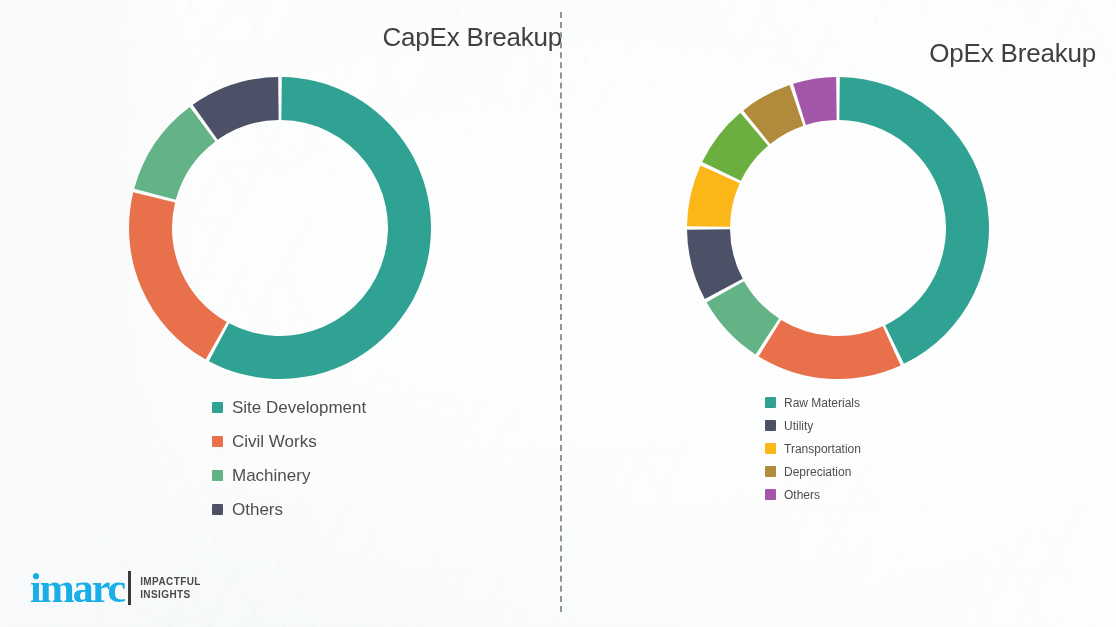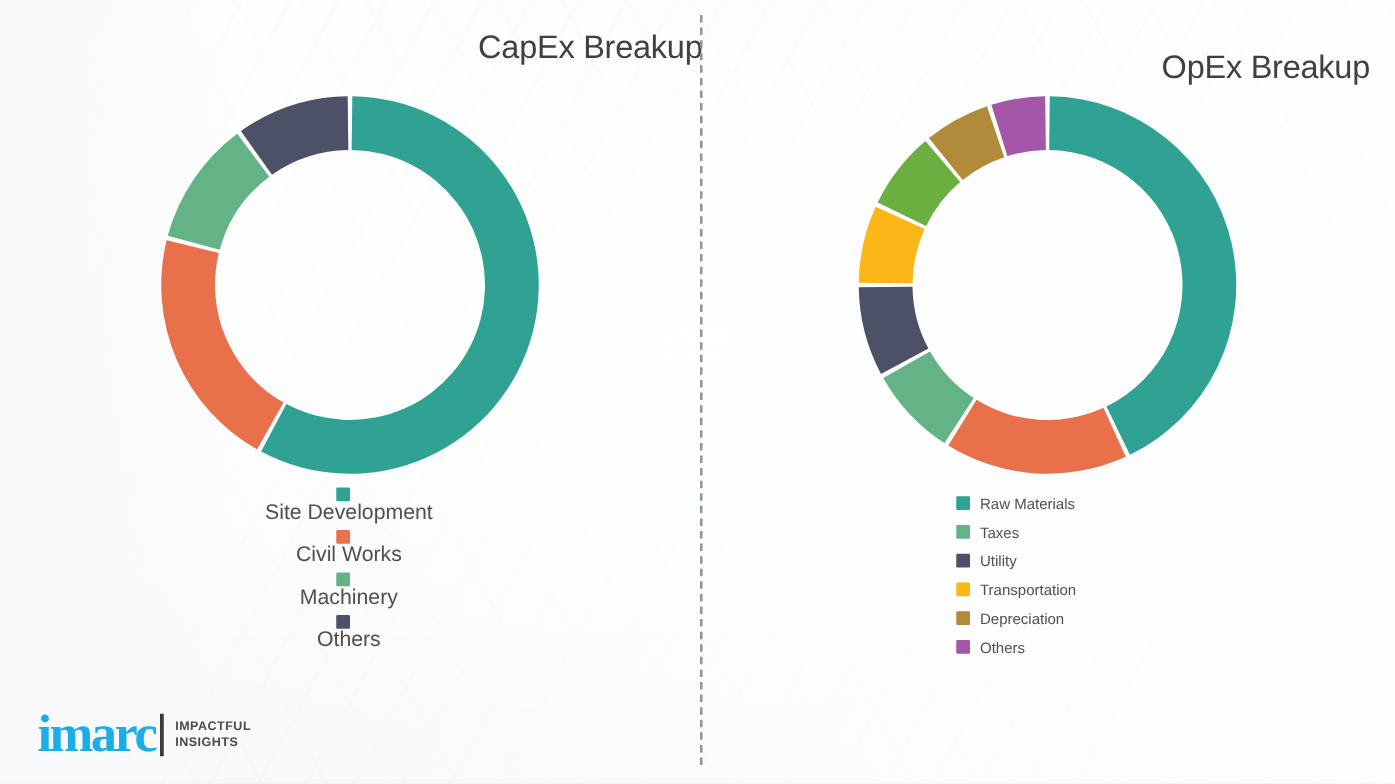--- a/index.html
+++ b/index.html
@@ -79,21 +79,21 @@
     font-size: 0;
   }
   .legend-left  { left: 212px; top: 390px; }
   .legend-right { left: 765px; top: 391px; }
 
   .legend-item {
     display: flex;
     align-items: center;
     white-space: nowrap;
   }
-  .legend-left  .legend-item { height: 34px; flex-direction: column; }
+  .legend-left  .legend-item { height: 34px; }
   .legend-right .legend-item { height: 23px; }
 
   .swatch {
     width: 11px;
     height: 11px;
     flex: 0 0 11px;
     margin-right: 9px;
     border-radius: 1px;
   }
   .legend-right .swatch { margin-right: 8px; }
@@ -205,24 +205,20 @@
       </svg>
     </div>
   </div>
 
   <div class="legend legend-right">
     <div class="legend-item">
       <span class="swatch" style="background:#2fa294"></span>
       <span class="legend-label">Raw Materials</span>
     </div>
     <div class="legend-item">
-      <span class="swatch" style="background:#64b387"></span>
-      <span class="legend-label">Taxes</span>
-    </div>
-    <div class="legend-item">
       <span class="swatch" style="background:#4d5168"></span>
       <span class="legend-label">Utility</span>
     </div>
     <div class="legend-item">
       <span class="swatch" style="background:#fbb617"></span>
       <span class="legend-label">Transportation</span>
     </div>
     <div class="legend-item">
       <span class="swatch" style="background:#b18a3c"></span>
       <span class="legend-label">Depreciation</span>

